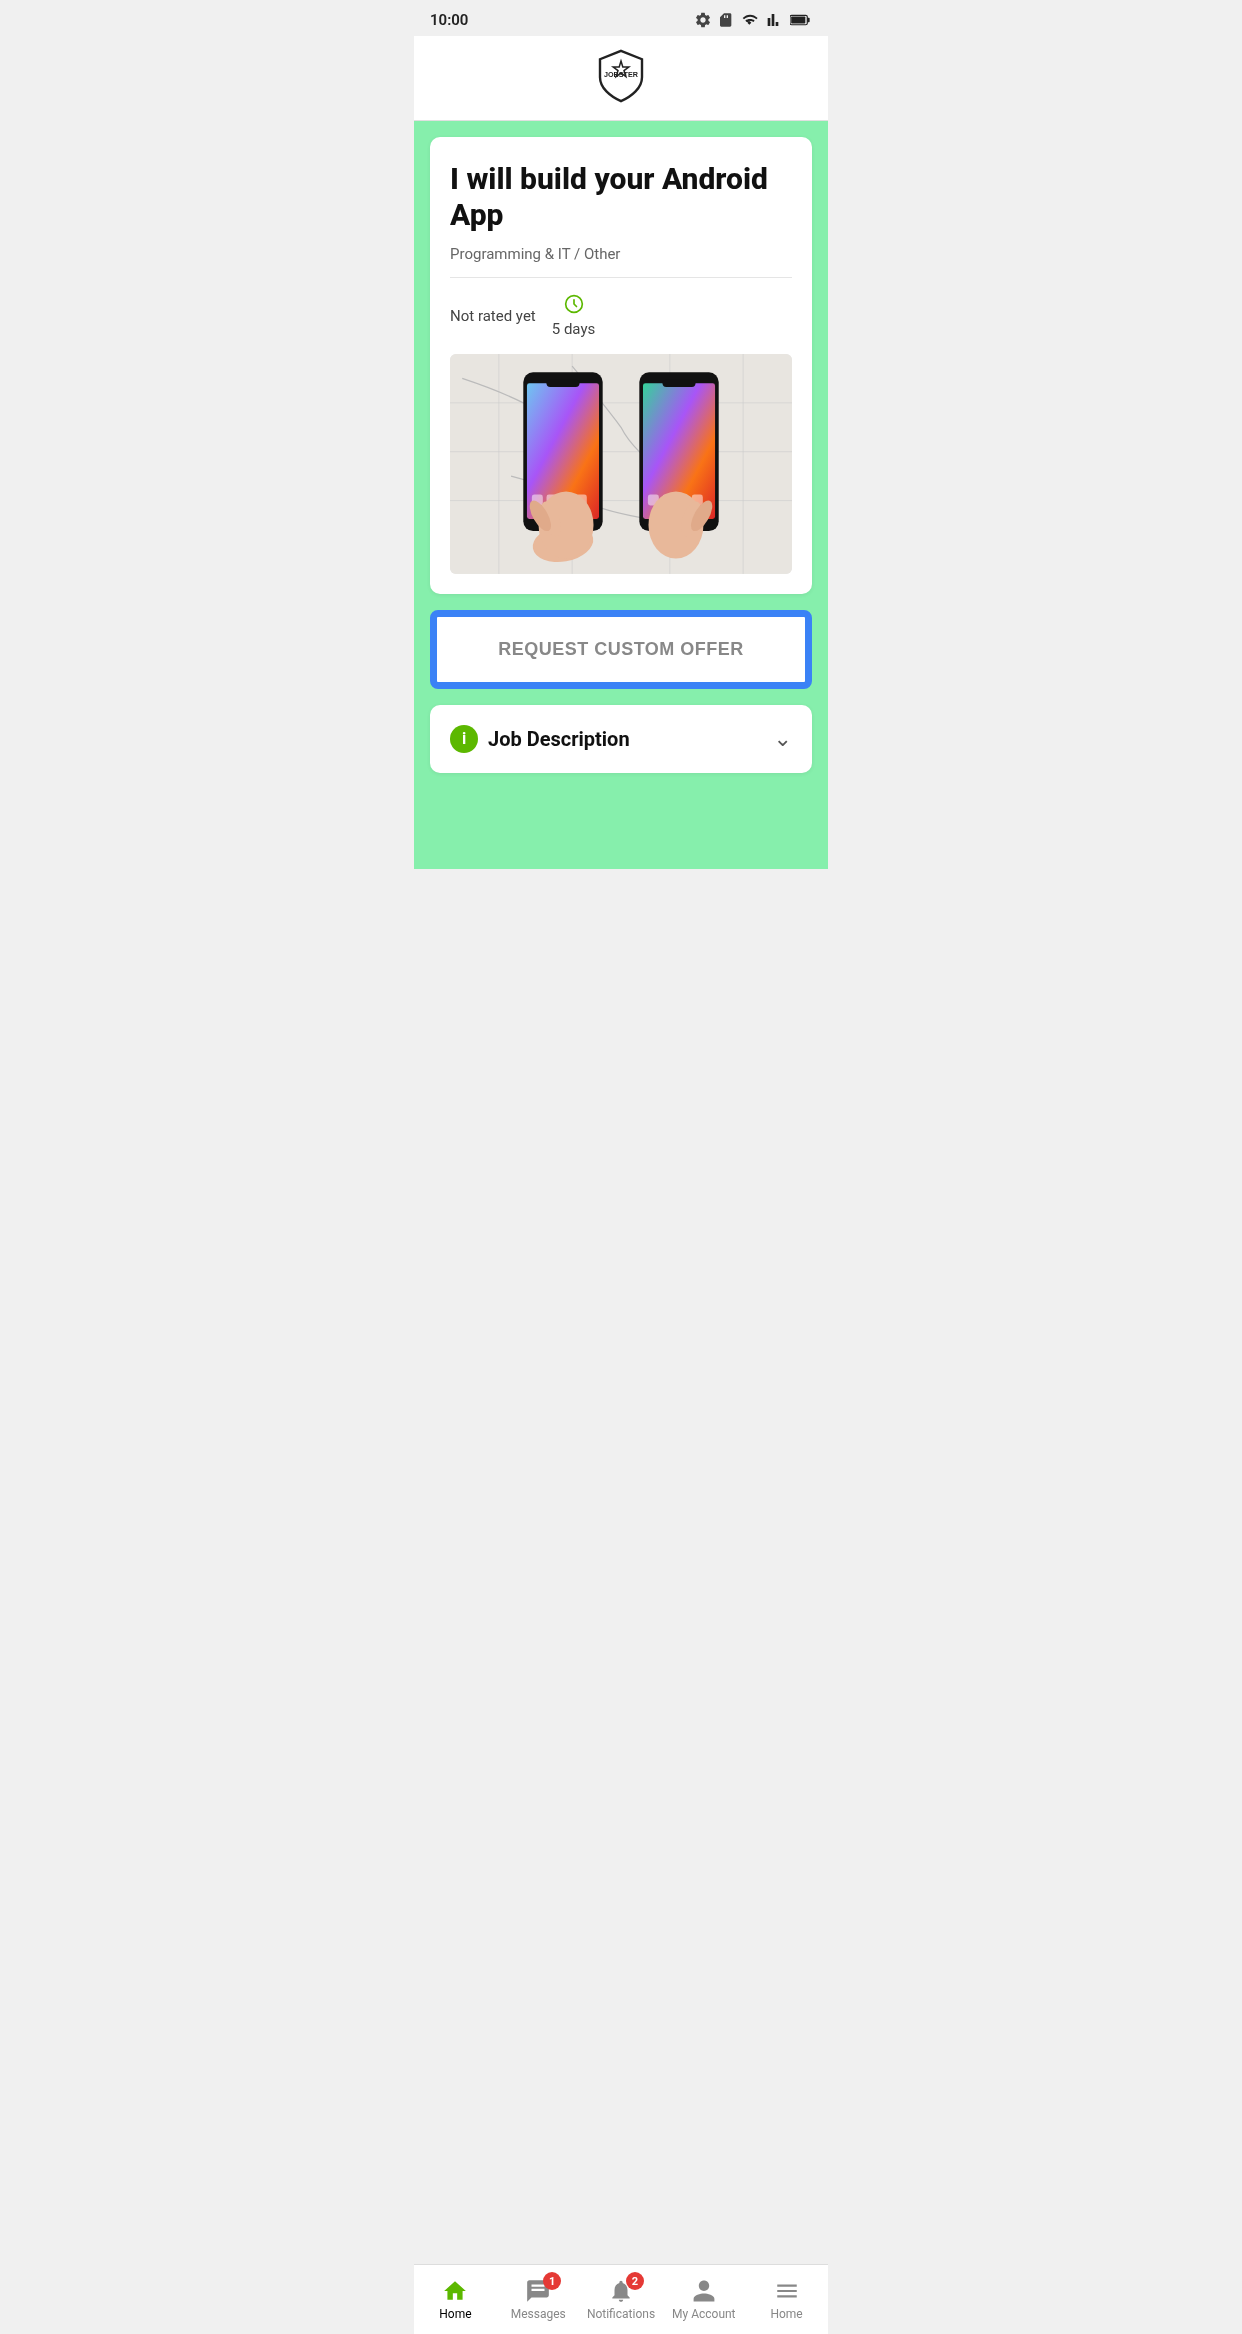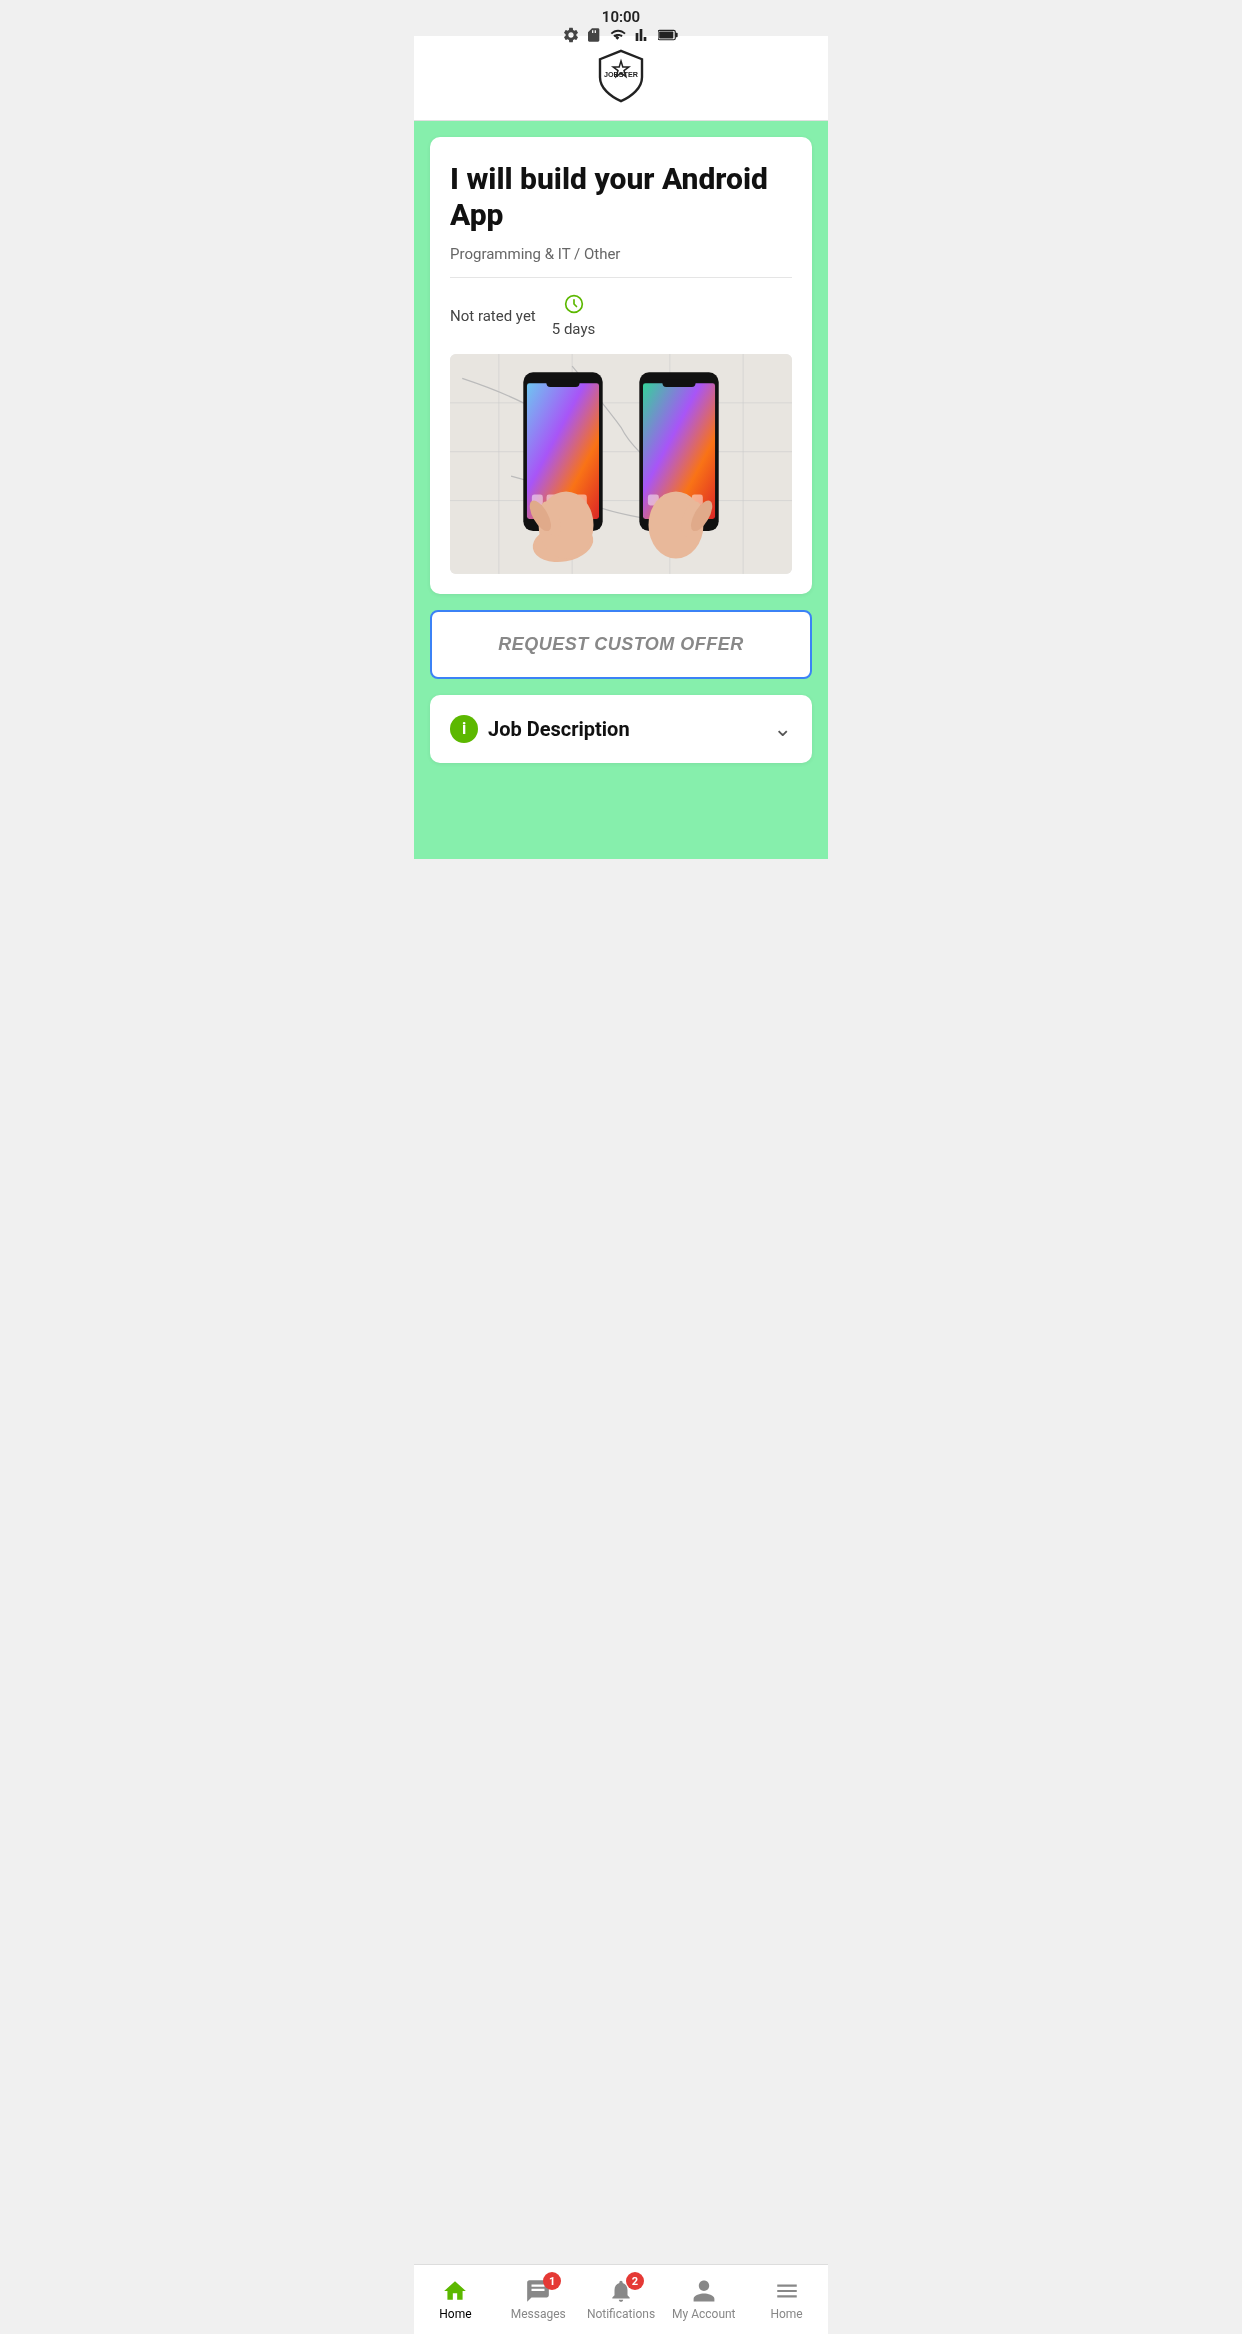--- a/index.html
+++ b/index.html
@@ -14,21 +14,20 @@
     }
 
     
     .status-bar {
       background: #f0f0f0;
       display: flex;
       justify-content: space-between;
       align-items: center;
       padding: 8px 16px 4px;
       height: 36px;
-      flex-direction: column;
     }
     .status-time {
       font-size: 15px;
       font-weight: 600;
       color: #222;
     }
     .status-icons {
       display: flex;
       align-items: center;
       gap: 6px;
@@ -144,27 +143,26 @@
 
     
     .btn-custom-offer {
       display: block;
       width: 100%;
       background: #fff;
       color: #888;
       font-size: 18px;
       font-weight: 700;
       letter-spacing: 0.5px;
-      border: 2px solid #3b82f6;
+      border: 7px solid #3b82f6;
       border-radius: 8px;
       padding: 22px 16px;
       text-align: center;
       cursor: pointer;
       margin-bottom: 16px;
-      font-style: italic;
     }
 
     
     .section-card {
       background: #fff;
       border-radius: 10px;
       padding: 20px;
       margin-bottom: 0;
       box-shadow: 0 1px 4px rgba(0,0,0,0.07);
     }

